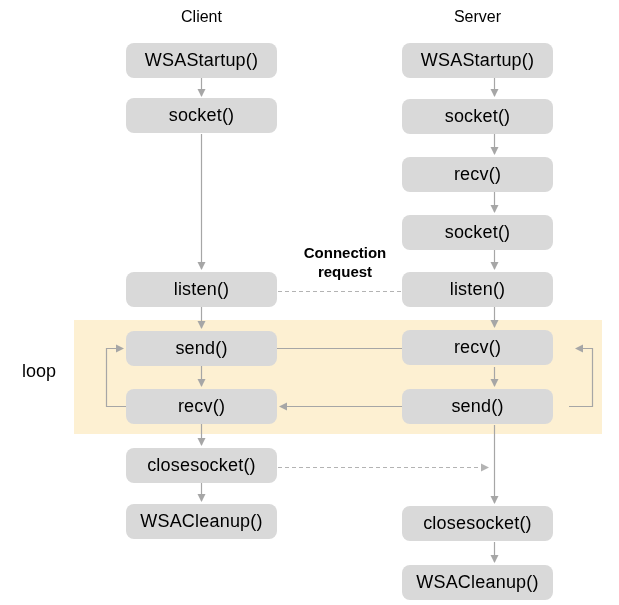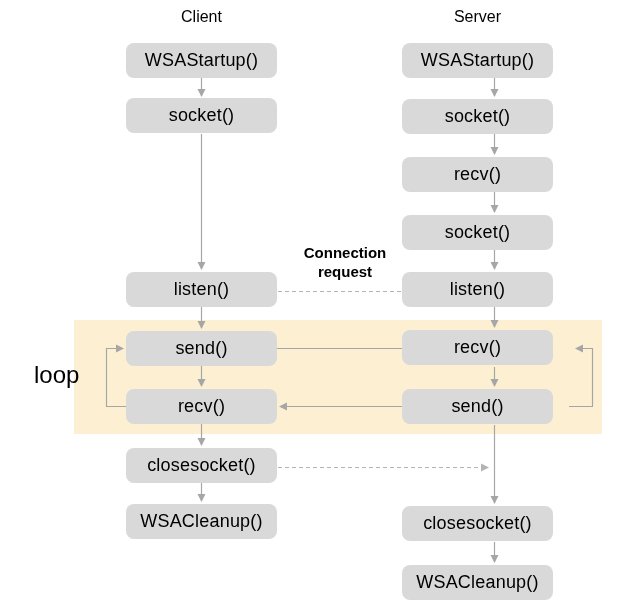--- a/index.html
+++ b/index.html
@@ -27,21 +27,21 @@
   }
   .col-c{left:126px;}
   .col-s{left:402px;}
   .title{
     position:absolute;width:151px;text-align:center;font-size:16px;top:8px;
   }
   .flowlabel{
     position:absolute;font-weight:bold;font-size:15px;text-align:center;line-height:19px;
   }
   .looplabel{
-    position:absolute;left:34px;top:361px;font-size:24px;
+    position:absolute;left:22px;top:361px;font-size:18px;
   }
 </style>
 </head>
 <body>
 
 <div id="canvas">
 
   <div class="band"></div>
 
   <svg class="wires" viewBox="0 0 619 605">

